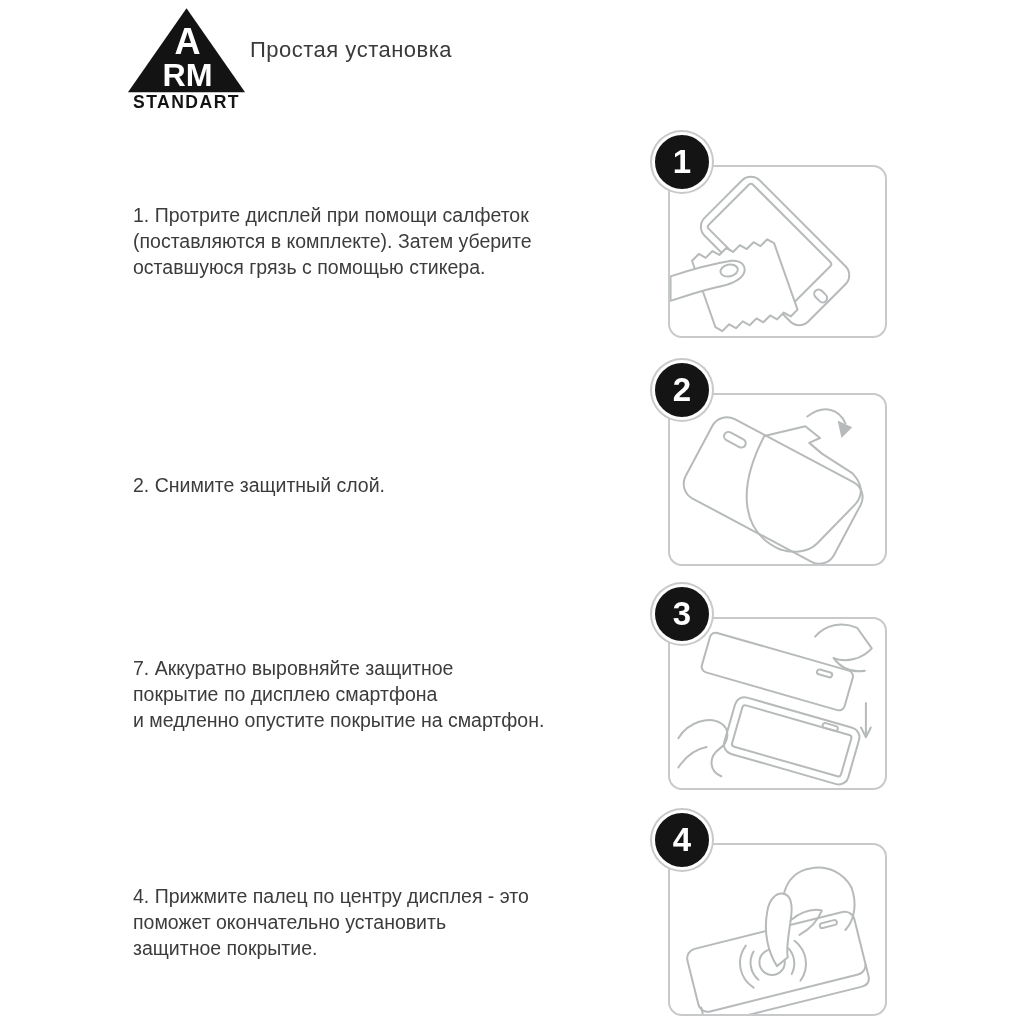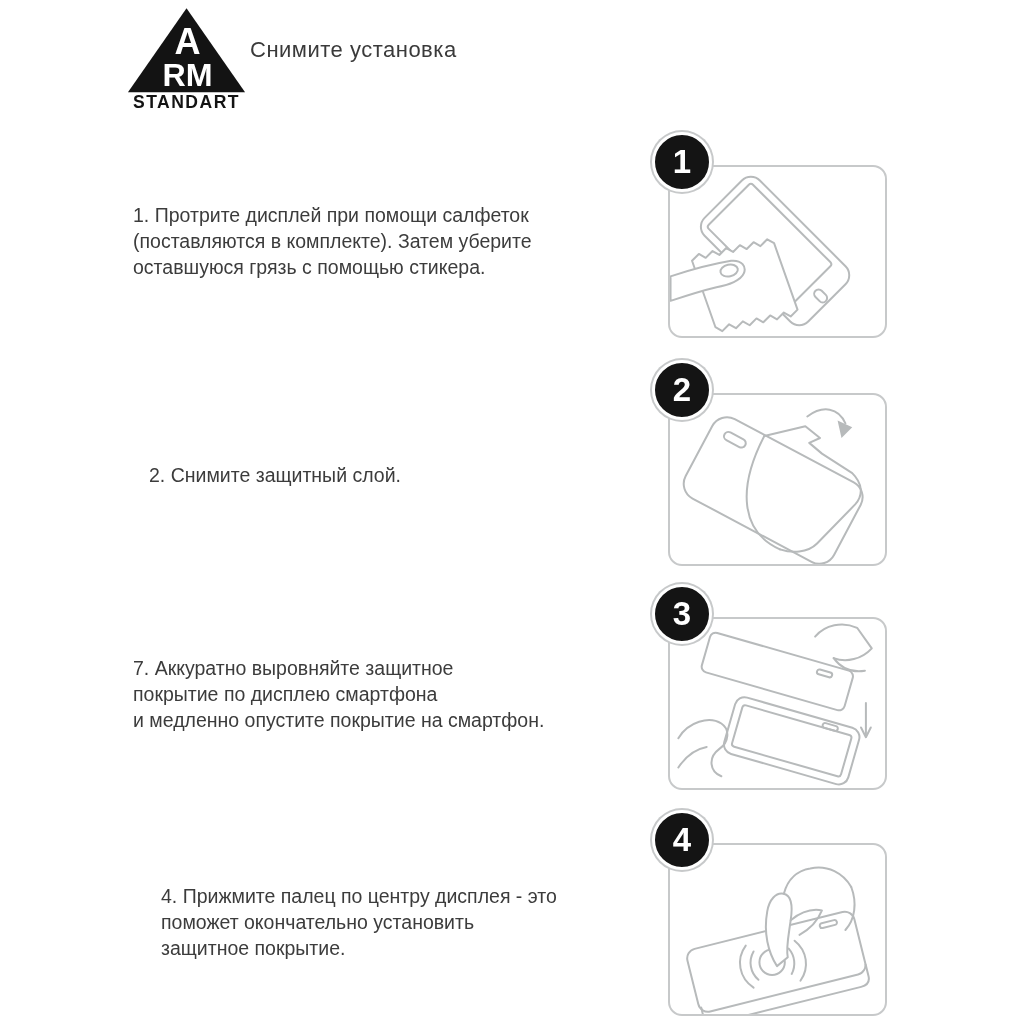--- a/index.html
+++ b/index.html
@@ -6,23 +6,23 @@
   html,body { width:1024px; height:1024px; background:#ffffff; overflow:hidden; }
   body { font-family:"Liberation Sans", sans-serif; color:#3a3a3a; position:relative; }
 
   
   .logo { position:absolute; left:126px; top:6px; width:122px; height:104px; }
   .page-title { position:absolute; left:250px; top:37px; font-size:22px; letter-spacing:0.5px; color:#3a3a3a; }
 
   
   .step-text { position:absolute; left:133px; width:525px; font-size:19.5px; line-height:26px; white-space:pre-line; color:#3c3c3c; }
   .step-text.s1 { top:202px; }
-  .step-text.s2 { top:462px;margin-left:16px; }
+  .step-text.s2 { top:472px; }
   .step-text.s3 { top:655px; }
-  .step-text.s4 { top:883px;margin-left:28px; }
+  .step-text.s4 { top:883px; }
 
   
   .panel { position:absolute; left:668px; width:219px; height:173px; border:2px solid #c7c9ca; border-radius:14px; background:#ffffff; }
   .panel.p1 { top:165px; }
   .panel.p2 { top:393px; }
   .panel.p3 { top:617px; }
   .panel.p4 { top:843px; }
 
   .badge { position:absolute; left:-18px; top:-35px; width:60px; height:60px; border-radius:50%;
            background:#141414; border:3px solid #ffffff; box-shadow:0 0 0 2px #c7c9ca;
@@ -38,21 +38,21 @@
 </head>
 <body>
 
 <svg class="logo" viewBox="0 0 125 106" aria-hidden="true">
   <polygon points="62,2 122,88 2,88" fill="#131313"></polygon>
   <text x="63" y="49" fill="#ffffff" font-size="37" font-weight="bold" text-anchor="middle" font-family="Liberation Sans, sans-serif">A</text>
   <text x="63" y="82" fill="#ffffff" font-size="33" font-weight="bold" text-anchor="middle" font-family="Liberation Sans, sans-serif">RM</text>
   <text x="62" y="104" fill="#131313" font-size="18" font-weight="bold" text-anchor="middle" letter-spacing="1.5" font-family="Liberation Sans, sans-serif">STANDART</text>
 </svg>
 
-<div class="page-title">Снимите установка</div>
+<div class="page-title">Простая установка</div>
 
 <div class="step-text s1">1. Протрите дисплей при помощи салфеток
 (поставляются в комплекте). Затем уберите
 оставшуюся грязь с помощью стикера.</div>
 <div class="step-text s2">2. Снимите защитный слой.</div>
 <div class="step-text s3">7. Аккуратно выровняйте защитное
 покрытие по дисплею смартфона
 и медленно опустите покрытие на смартфон.</div>
 <div class="step-text s4">4. Прижмите палец по центру дисплея - это
 поможет окончательно установить

